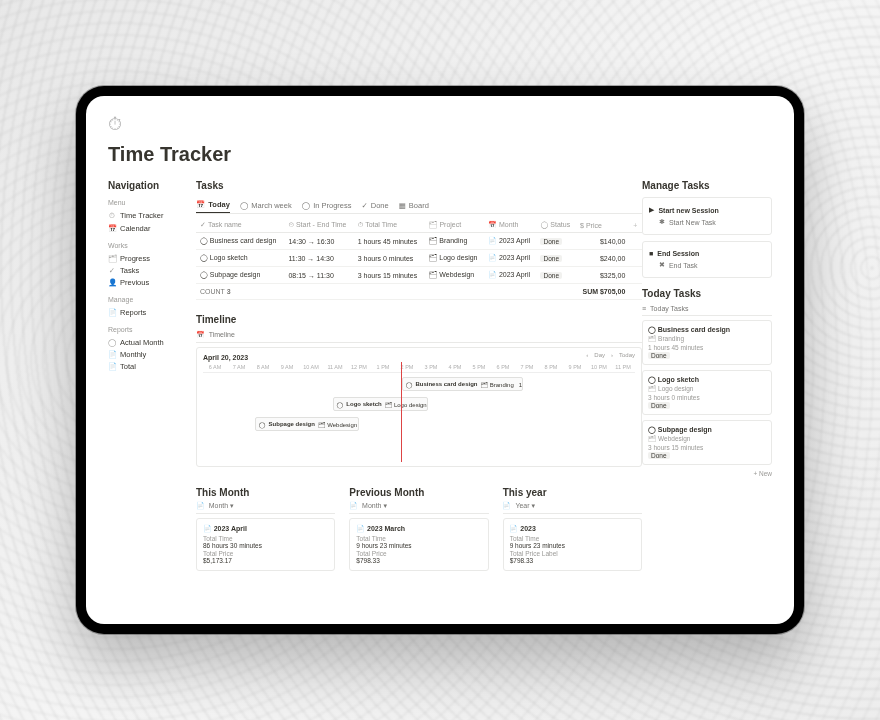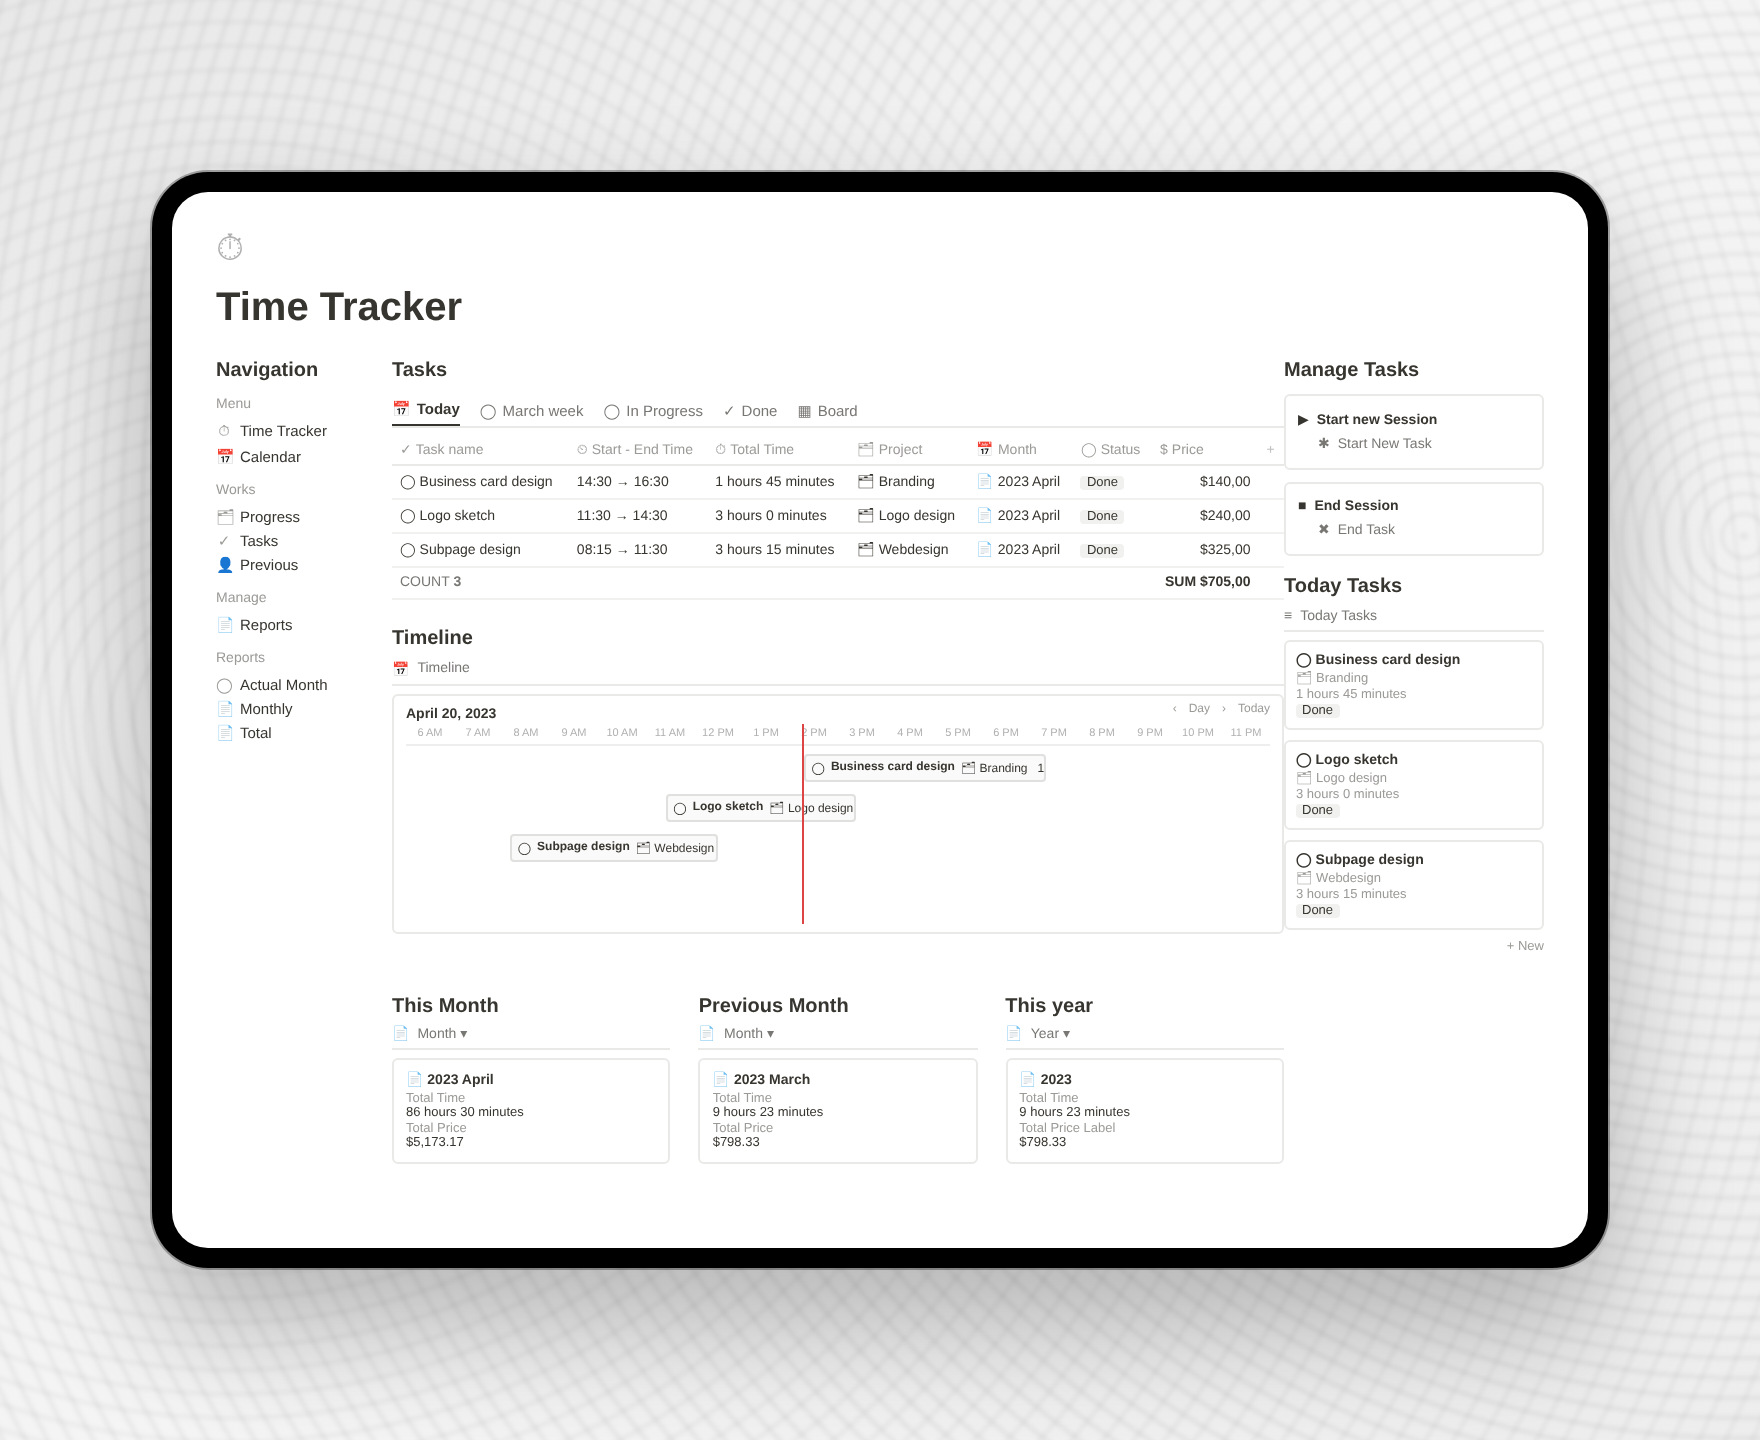--- a/index.html
+++ b/index.html
@@ -57,21 +57,21 @@
   .sumrow .tot { font-weight:600; color:#37352f; text-align:right;}
   .subhead { font-size:10px; font-weight:700; margin:14px 0 6px;}
   .timeline-box { border:1px solid #e9e9e7; border-radius:3px; padding:6px; position:relative; height:120px;}
   .tl-date { font-size:7px; font-weight:600; margin-bottom:3px;}
   .tl-scale { display:flex; font-size:5.5px; color:#b0b0b0; border-bottom:1px solid #eee; padding-bottom:2px; margin-bottom:4px;}
   .tl-scale span { flex:1; text-align:center;}
   .tl-row { position:relative; height:16px; margin:4px 0;}
   .tl-bar { position:absolute; height:14px; border:1px solid #e0e0de; border-radius:2px; background:#fafafa; font-size:6px; display:flex; align-items:center; gap:3px; padding:0 3px; white-space:nowrap; overflow:hidden;}
   .tl-now { position:absolute; top:14px; bottom:4px; width:1px; background:#d44; left:46%;}
   .tl-ctrl { position:absolute; right:6px; top:4px; font-size:6px; color:#9b9a97; display:flex; gap:6px;}
-  .cards3 { display:flex; gap:14px; margin-top:31px;align-items:center;}
+  .cards3 { display:flex; gap:14px; margin-top:20px;align-items:center;}
   .col3 { flex:1;}
   .card { border:1px solid #e9e9e7; border-radius:3px; padding:6px; font-size:6.5px; margin-top:4px;}
   .card .ct { font-weight:600; font-size:7px; margin-bottom:2px; display:flex; gap:3px; align-items:center;}
   .card .kv { color:#9b9a97; margin-top:1px;}
   .card .kv b { color:#37352f; font-weight:500; display:block;}
   .right .box { border:1px solid #e9e9e7; border-radius:3px; padding:6px; margin-bottom:6px;}
   .right .btn { font-size:7px; display:flex; gap:4px; align-items:center; padding:2px 0;}
   .right .btn.sub { margin-left:10px; color:#787774;}
   .task-card { border:1px solid #e9e9e7; border-radius:3px; padding:5px; margin-bottom:5px; font-size:6.5px;}
   .task-card .tc-t { font-weight:600; font-size:7px;}

